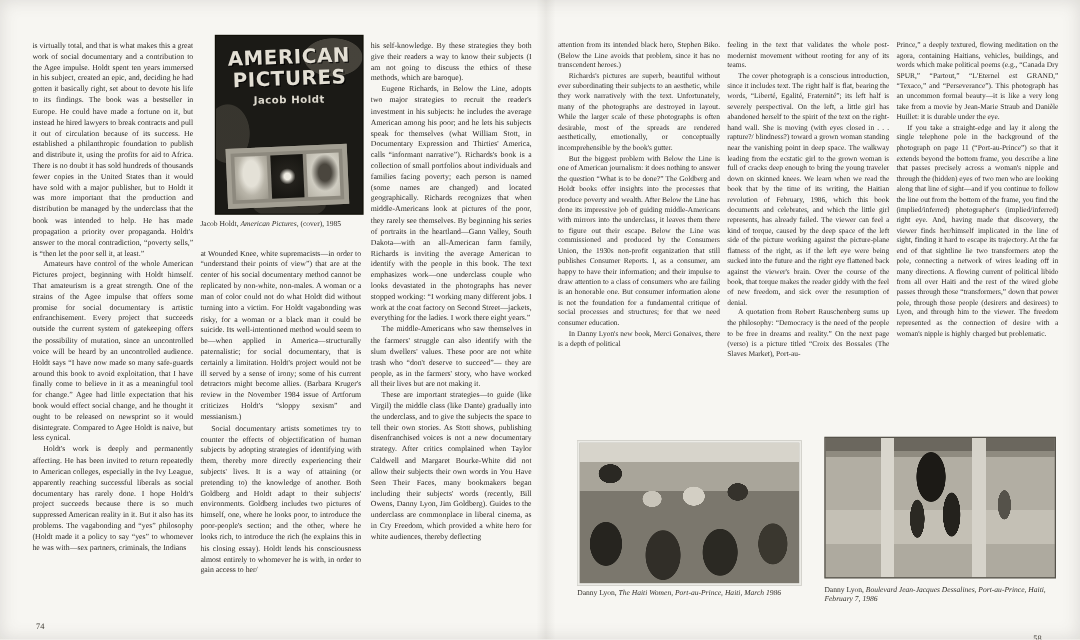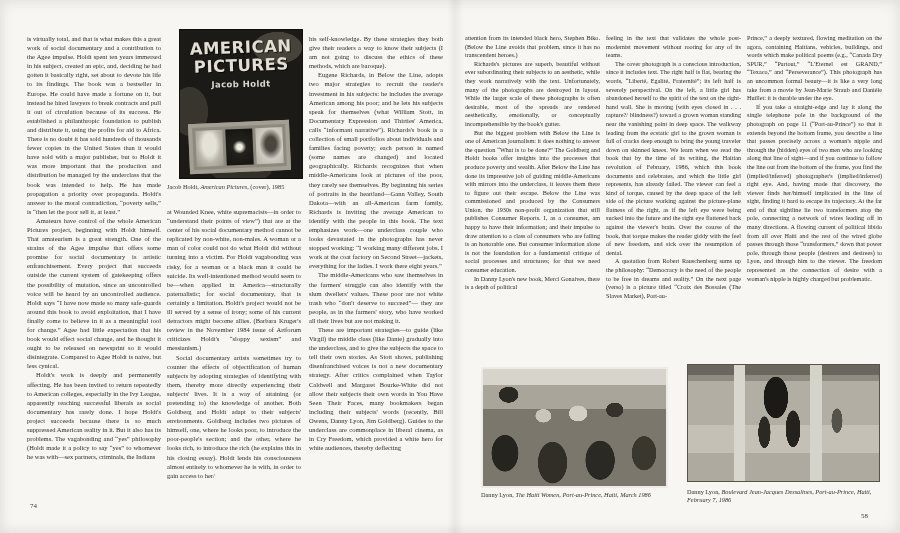--- a/index.html
+++ b/index.html
@@ -93,21 +93,21 @@
     background-image:
       radial-gradient(ellipse 20px 34px at 46% 28%,#1c1a16 0 60%,rgba(0,0,0,0) 62%),
       radial-gradient(ellipse 12px 30px at 55% 55%,#24221d 0 60%,rgba(0,0,0,0) 62%),
       radial-gradient(ellipse 10px 26px at 40% 58%,#2b2923 0 60%,rgba(0,0,0,0) 62%),
       radial-gradient(ellipse 9px 20px at 78% 48%,#55524a 0 60%,rgba(0,0,0,0) 62%),
       linear-gradient(90deg,rgba(0,0,0,0) 0 24%,#d9d6cd 24% 30%,rgba(0,0,0,0) 30% 64%,#d6d3ca 64% 70%,rgba(0,0,0,0) 70%),
       linear-gradient(180deg,#6b675e 0 9%,#8f8b80 9% 14%,rgba(0,0,0,0) 14%),
       linear-gradient(180deg,#b2aea3 0 52%,#c4c0b5 52% 76%,#aeaa9f 76% 100%);
   }
 
-  .pagenum{position:absolute;font-size:7px;color:#3a372f;}
+  .pagenum{position:absolute;font-size:7px;color:#3a372f;margin-top:16px;}
   #pn74{left:30px;top:502px;}
   #pn75{left:861px;top:512px;}
 </style>
 </head>
 <body>
 
 <div class="col lcol" id="l-col1">
   <p class="cont">is virtually total, and that is what makes this a great work of social documentary and a contribution to the Agee impulse. Holdt spent ten years immersed in his subject, created an epic, and, deciding he had gotten it basically right, set about to devote his life to its findings. The book was a bestseller in Europe. He could have made a fortune on it, but instead he hired lawyers to break contracts and pull it out of circulation because of its success. He established a philanthropic foundation to publish and distribute it, using the profits for aid to Africa. There is no doubt it has sold hundreds of thousands fewer copies in the United States than it would have sold with a major publisher, but to Holdt it was more important that the production and distribution be managed by the underclass that the book was intended to help. He has made propagation a priority over propaganda. Holdt's answer to the moral contradiction, “poverty sells,” is “then let the poor sell it, at least.”</p>
   <p>Amateurs have control of the whole American Pictures project, beginning with Holdt himself. That amateurism is a great strength. One of the strains of the Agee impulse that offers some promise for social documentary is artistic enfranchisement. Every project that succeeds outside the current system of gatekeeping offers the possibility of mutation, since an uncontrolled voice will be heard by an uncontrolled audience. Holdt says “I have now made so many safe-guards around this book to avoid exploitation, that I have finally come to believe in it as a meaningful tool for change.” Agee had little expectation that his book would effect social change, and he thought it ought to be released on newsprint so it would disintegrate. Compared to Agee Holdt is naive, but less cynical.</p>
   <p>Holdt's work is deeply and permanently affecting. He has been invited to return repeatedly to American colleges, especially in the Ivy League, apparently reaching successful liberals as social documentary has rarely done. I hope Holdt's project succeeds because there is so much suppressed American reality in it. But it also has its problems. The vagabonding and “yes” philosophy (Holdt made it a policy to say “yes” to whomever he was with—sex partners, criminals, the Indians</p>

